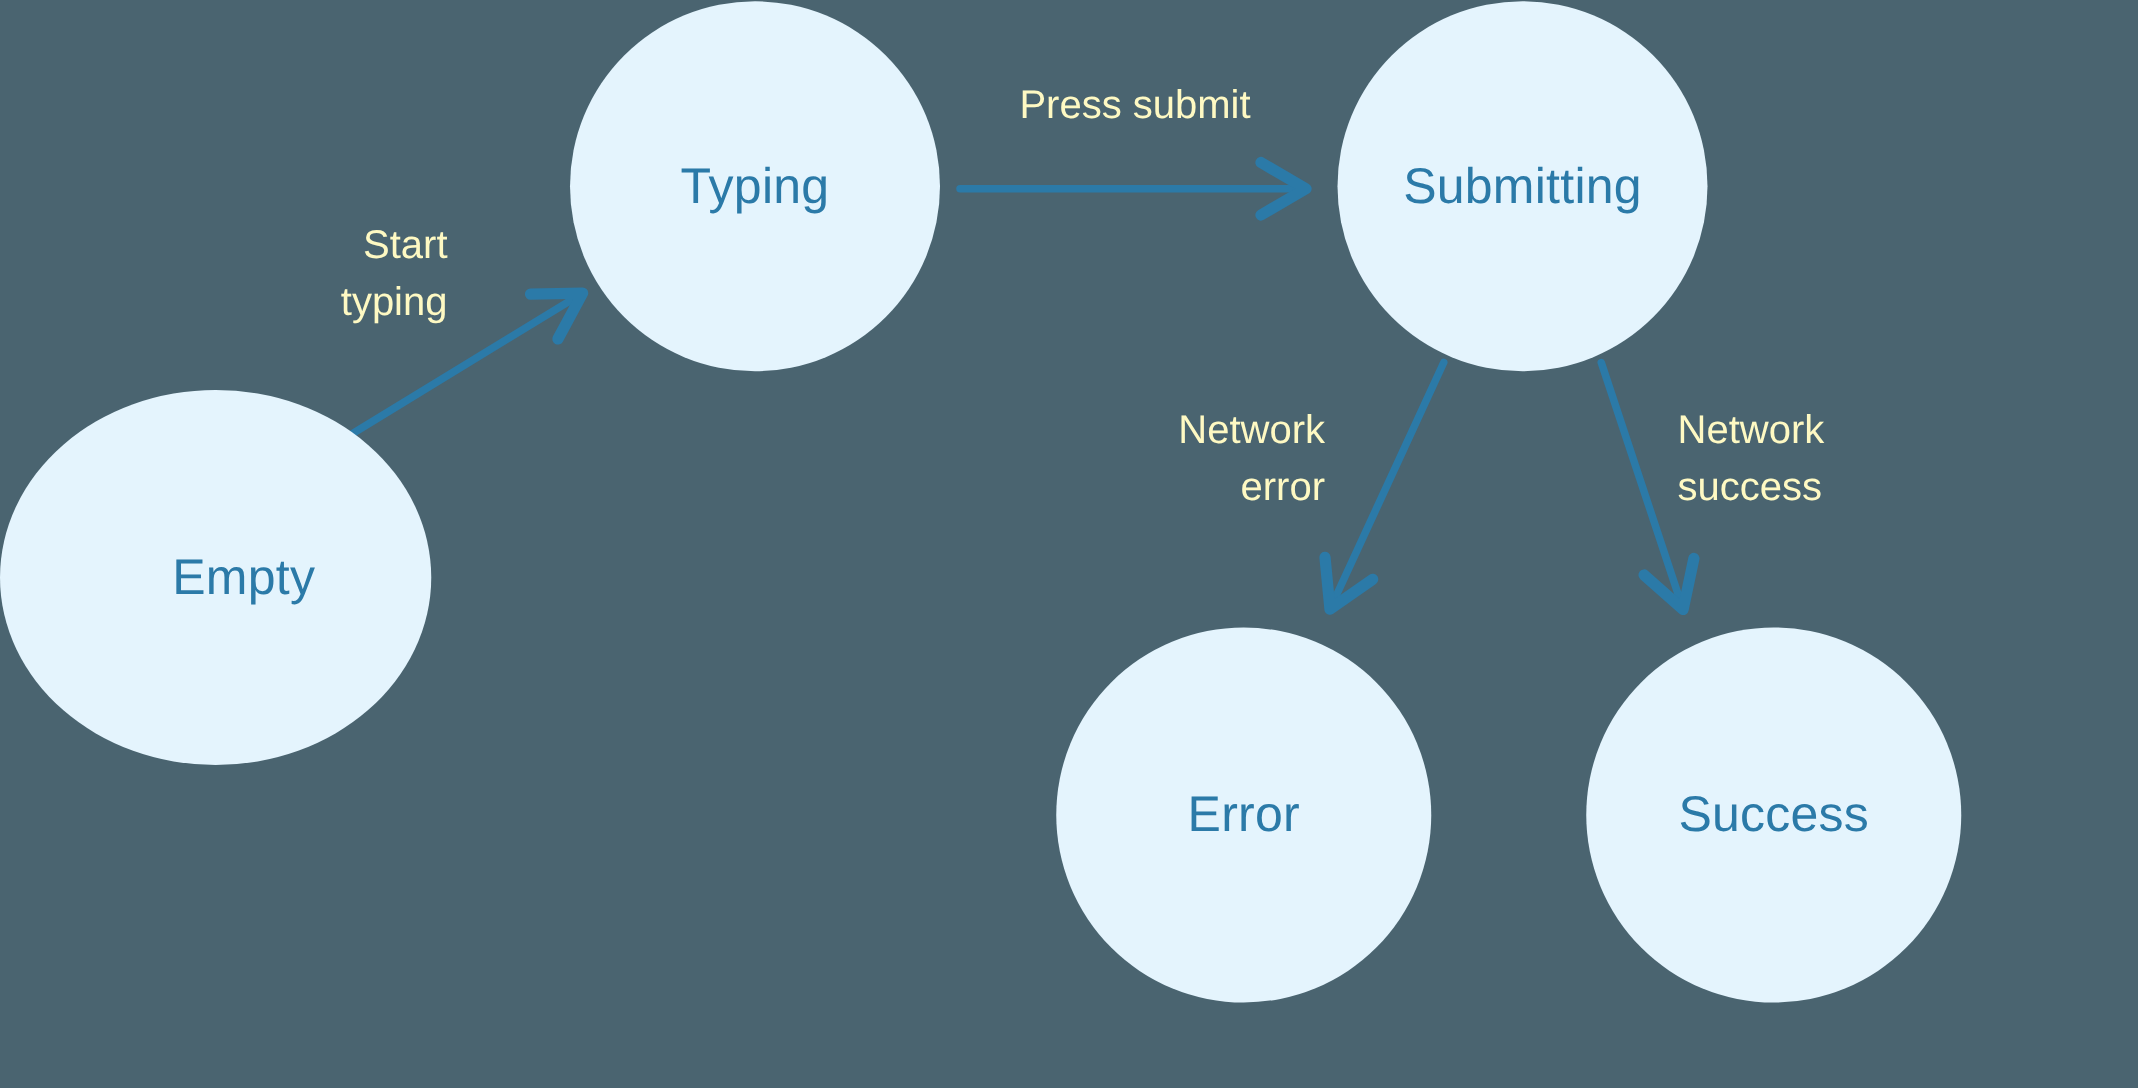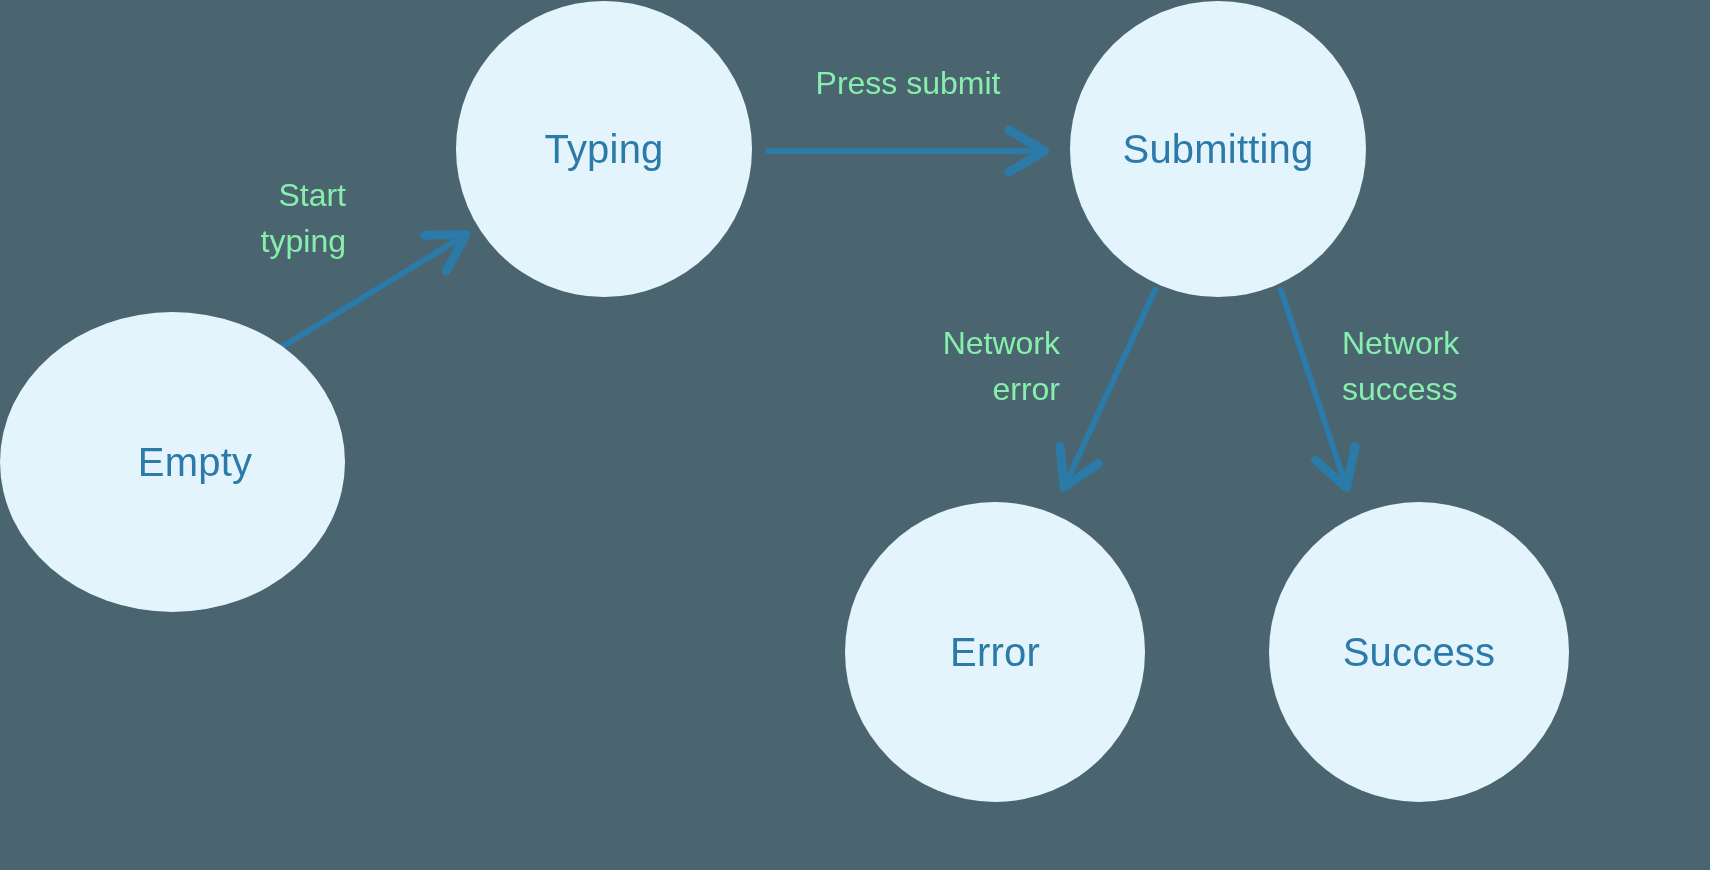--- a/index.html
+++ b/index.html
@@ -37,21 +37,21 @@
   .node-label {
     font-size: 40px;
     color: #2b7aa8;
     letter-spacing: 0.2px;
     white-space: nowrap;
     line-height: 1;
   }
   .edge-label {
     position: absolute;
     font-size: 32px;
-    color: #86efac;
+    color: #fef9c3;
     line-height: 1.45;
     white-space: pre-line;
   }
   .edge-label.right-align { text-align: right; }
   .edge-label.left-align { text-align: left; }
   .edge-label.center-align { text-align: center; }
 </style>
 </head>
 <body>
 
@@ -86,21 +86,21 @@
   </div>
 
   <div class="node" style="left:845px; top:502px; width:300px; height:300px;">
     <span class="node-label">Error</span>
   </div>
 
   <div class="node" style="left:1269px; top:502px; width:300px; height:300px;">
     <span class="node-label">Success</span>
   </div>
 
-  <div class="edge-label right-align" style="left:236px; top:172px; width:110px;">Start
+  <div class="edge-label right-align" style="left:248px; top:172px; width:110px;">Start
 typing</div>
 
   <div class="edge-label center-align" style="left:796px; top:60px; width:224px;">Press submit</div>
 
   <div class="edge-label right-align" style="left:876px; top:320px; width:184px;">Network
 error</div>
 
   <div class="edge-label left-align" style="left:1342px; top:320px; width:200px;">Network
 success</div>
 

